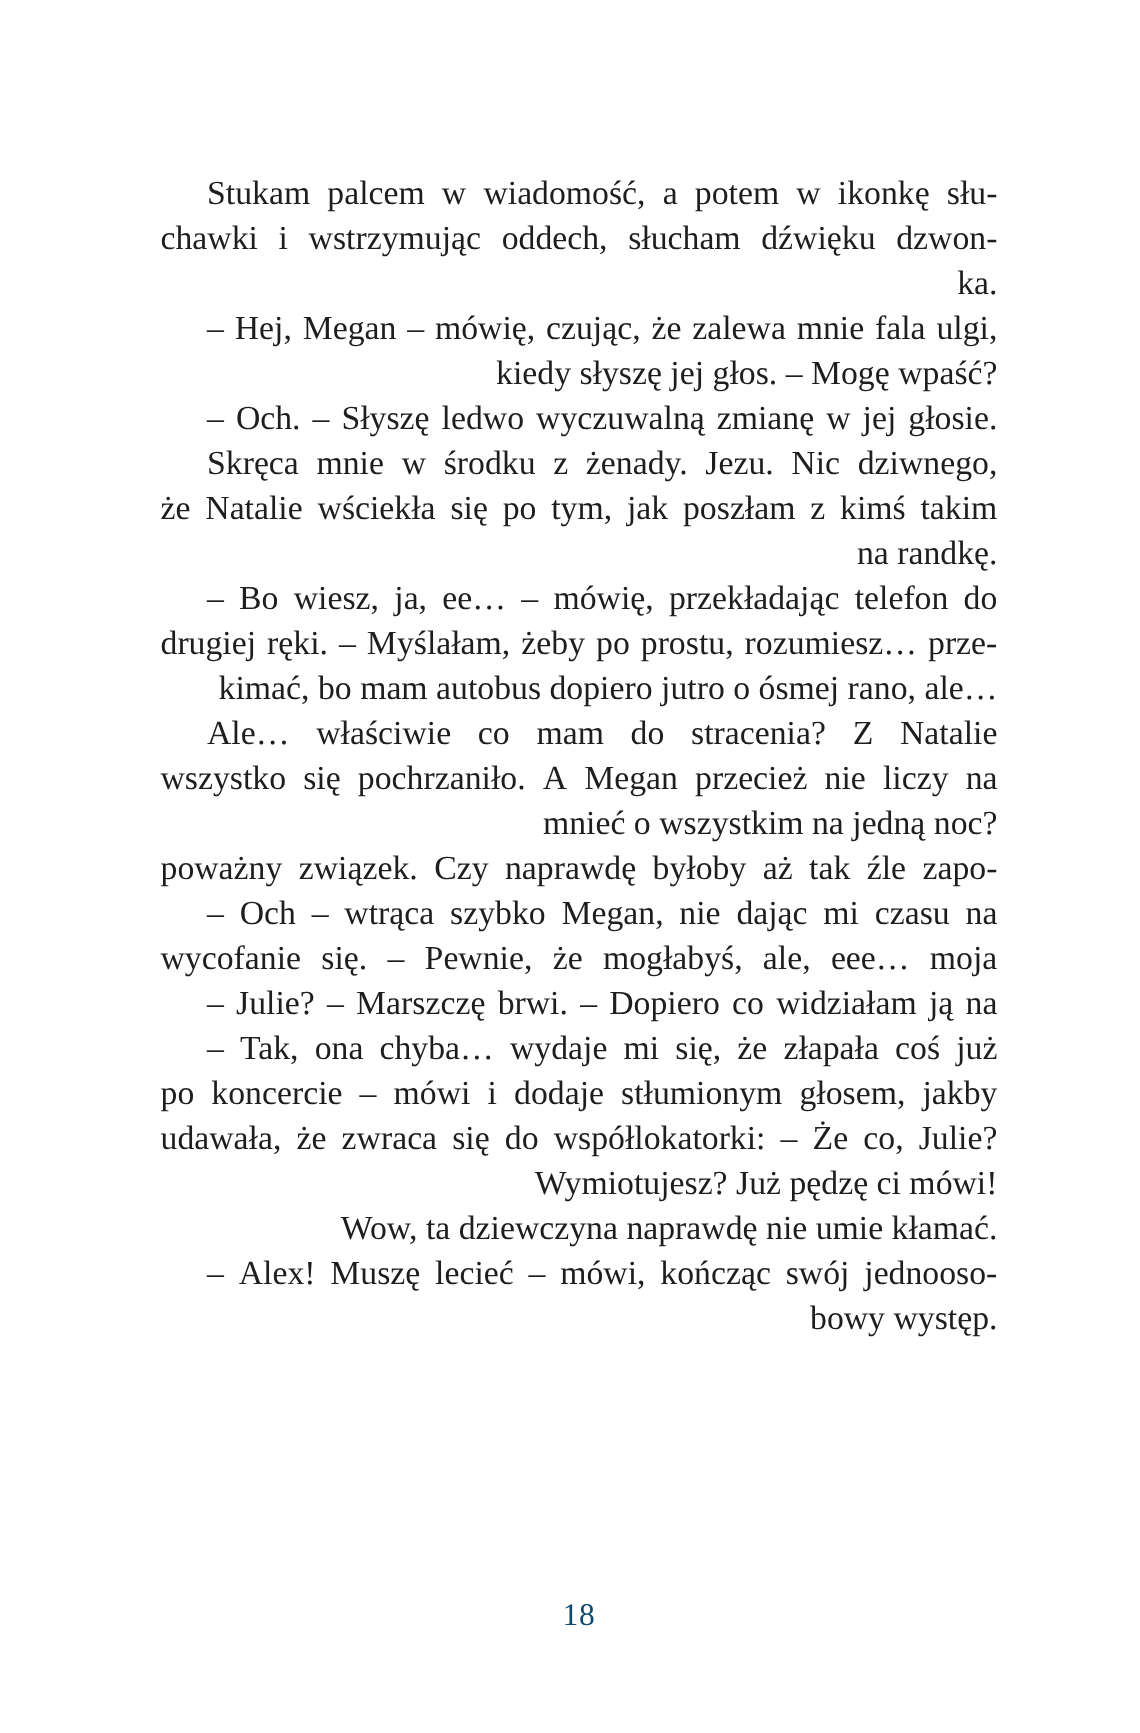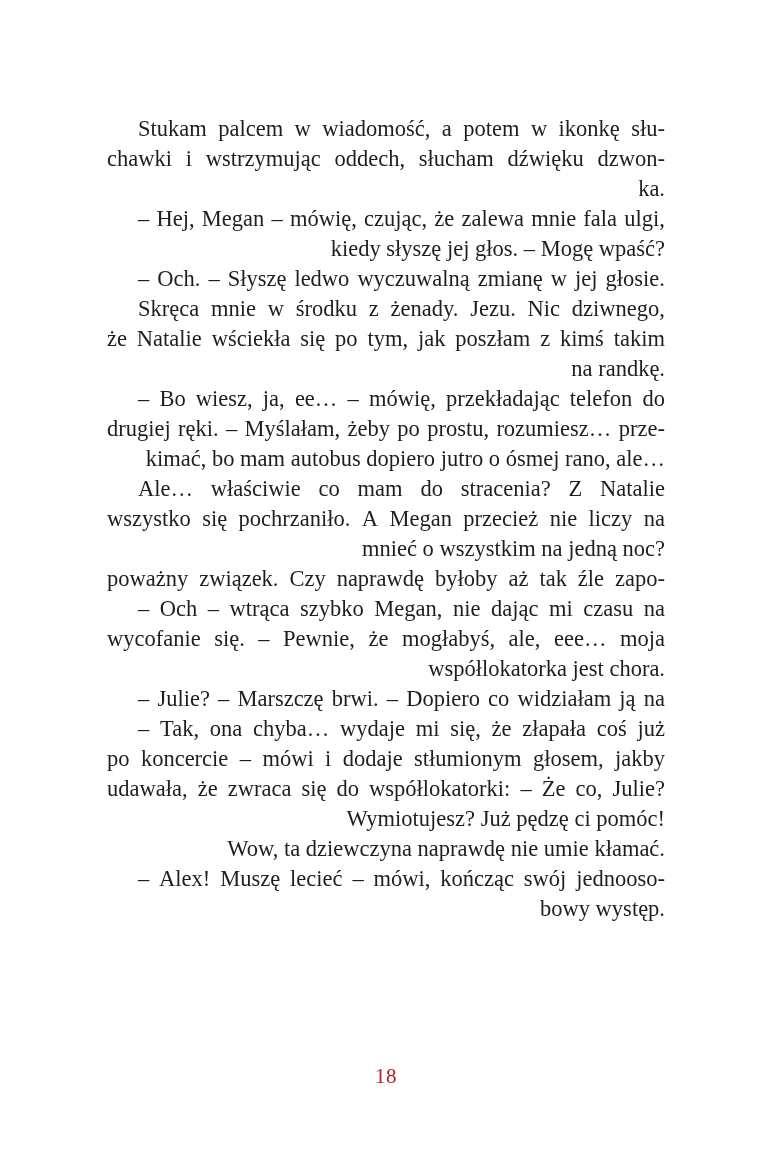--- a/index.html
+++ b/index.html
@@ -59,21 +59,21 @@
     padding-left: 31px;
   }
   .page-number {
     position: absolute;
     left: 91px;
     top: 1062px;
     width: 558px;
     text-align: center;
     font-size: 21px;
     line-height: 28px;
-    color: #b91c1c;
+    color: #0c4a6e;
     letter-spacing: 0.5px;
   }
 </style>
 </head>
 <body>
 
 <div class="page">
   <div class="text-block">
       <div class="paragraph">
         <div class="line indent just">
@@ -234,21 +234,20 @@
           <span>wycofanie</span>
           <span>się.</span>
           <span>–</span>
           <span>Pewnie,</span>
           <span>że</span>
           <span>mogłabyś,</span>
           <span>ale,</span>
           <span>eee…</span>
           <span>moja</span>
         </div>
-        <div class="line last">współlokatorka jest chora.</div>
       </div>
       <div class="paragraph">
         <div class="line indent just">
           <span>–</span>
           <span>Julie?</span>
           <span>–</span>
           <span>Marszczę</span>
           <span>brwi.</span>
           <span>–</span>
           <span>Dopiero</span>
@@ -288,21 +287,21 @@
           <span>że</span>
           <span>zwraca</span>
           <span>się</span>
           <span>do</span>
           <span>współlokatorki:</span>
           <span>–</span>
           <span>Że</span>
           <span>co,</span>
           <span>Julie?</span>
         </div>
-        <div class="line last">Wymiotujesz? Już pędzę ci pomóc!</div>
+        <div class="line last">Wymiotujesz? Już pędzę ci mówi!</div>
       </div>
       <div class="paragraph">
         <div class="line indent last">Wow, ta dziewczyna naprawdę nie umie kłamać.</div>
       </div>
       <div class="paragraph">
         <div class="line indent just">
           <span>–</span>
           <span>Alex!</span>
           <span>Muszę</span>
           <span>lecieć</span>

